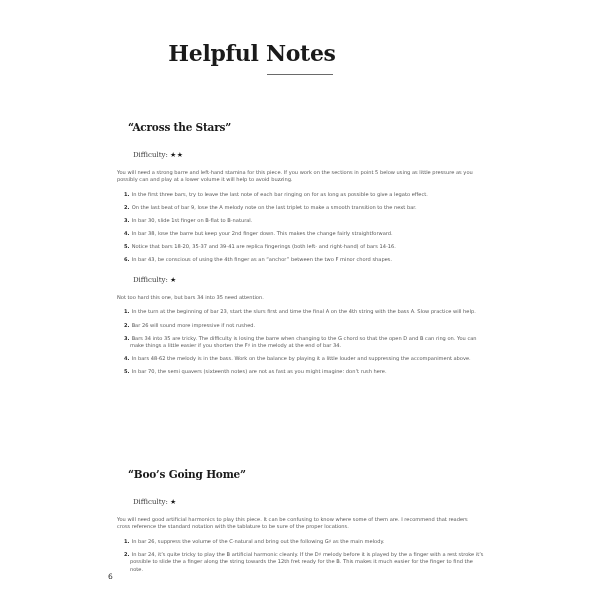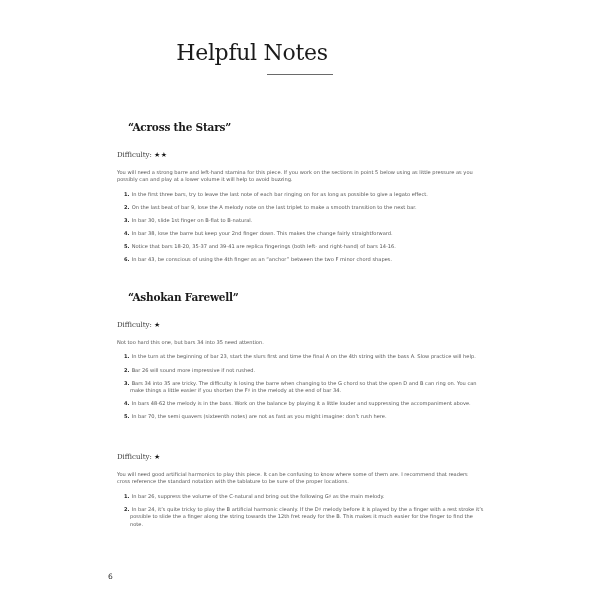--- a/index.html
+++ b/index.html
@@ -14,21 +14,21 @@
       overflow: hidden;
       color: #2a2a2a;
     }
     .page-title {
       position: absolute;
       top: 40px;
       left: 0;
       width: 504px;
       text-align: center;
       font-family: "DejaVu Serif", serif;
-      font-weight: normal;
+      font-weight: bold;
       font-size: 22px;
       letter-spacing: -0.3px;
       color: #1a1a1a;
       margin: 0;
     }
     .title-rule {
       position: absolute;
       top: 74px;
       left: 267px;
       width: 66px;
@@ -46,21 +46,21 @@
       font-size: 10.5px;
       color: #1a1a1a;
       margin: 16px;
       line-height: 13px;
       letter-spacing: -0.2px;
     }
     .difficulty {
       font-family: "DejaVu Serif", serif;
       font-size: 7px;
       color: #3a3a3a;
-      margin-left: 5px;
+      margin-left: 21px;
       line-height: 10px;
     }
     .difficulty .stars {
       font-family: "DejaVu Sans", sans-serif;
       font-size: 7px;
       color: #1a1a1a;
       letter-spacing: 0.5px;
     }
     .intro {
       font-family: "DejaVu Sans", sans-serif;
@@ -118,36 +118,36 @@
     <li><span class="num">1.</span> <span>In the first three bars, try to leave the last note of each bar ringing on for as long as possible to give a legato effect.</span></li>
     <li><span class="num">2.</span> <span>On the last beat of bar 9, lose the A melody note on the last triplet to make a smooth transition to the next bar.</span></li>
     <li><span class="num">3.</span> <span>In bar 30, slide 1st finger on B-flat to B-natural.</span></li>
     <li><span class="num">4.</span> <span>In bar 38, lose the barre but keep your 2nd finger down. This makes the change fairly straightforward.</span></li>
     <li><span class="num">5.</span> <span>Notice that bars 18-20, 35-37 and 39-41 are replica fingerings (both left- and right-hand) of bars 14-16.</span></li>
     <li><span class="num">6.</span> <span>In bar 43, be conscious of using the 4th finger as an “anchor” between the two F minor chord shapes.</span></li>
   </ol>
 </div>
 
 <div class="section" style="top:275px;">
-  <h2 class="song-title">“Ashokan Farewell”</h2>
   <div class="difficulty">
     <span>Difficulty:</span>
     <span class="stars">★</span>
   </div>
   <p class="intro">Not too hard this one, but bars 34 into 35 need attention.</p>
   <ol class="notes">
     <li><span class="num">1.</span> <span>In the turn at the beginning of bar 23, start the slurs first and time the final A on the 4th string with the bass A. Slow practice will help.</span></li>
     <li><span class="num">2.</span> <span>Bar 26 will sound more impressive if not rushed.</span></li>
     <li><span class="num">3.</span> <span>Bars 34 into 35 are tricky. The difficulty is losing the barre when changing to the G chord so that the open D and B can ring on. You can make things a little easier if you shorten the F♯ in the melody at the end of bar 34.</span></li>
     <li><span class="num">4.</span> <span>In bars 48-62 the melody is in the bass. Work on the balance by playing it a little louder and suppressing the accompaniment above.</span></li>
     <li><span class="num">5.</span> <span>In bar 70, the semi quavers (sixteenth notes) are not as fast as you might imagine: don’t rush here.</span></li>
   </ol>
 </div>
 
 <div class="section" style="top:452px;">
+  <h2 class="song-title">“Boo’s Going Home”</h2>
   <div class="difficulty">
     <span>Difficulty:</span>
     <span class="stars">★</span>
   </div>
   <p class="intro">You will need good artificial harmonics to play this piece. It can be confusing to know where some of them are. I recommend that readers cross reference the standard notation with the tablature to be sure of the proper locations.</p>
   <ol class="notes">
     <li><span class="num">1.</span> <span>In bar 26, suppress the volume of the C-natural and bring out the following G♯ as the main melody.</span></li>
     <li><span class="num">2.</span> <span>In bar 24, it’s quite tricky to play the B artificial harmonic cleanly. If the D♯ melody before it is played by the a finger with a rest stroke it’s possible to slide the a finger along the string towards the 12th fret ready for the B. This makes it much easier for the finger to find the note.</span></li>
   </ol>
 </div>

